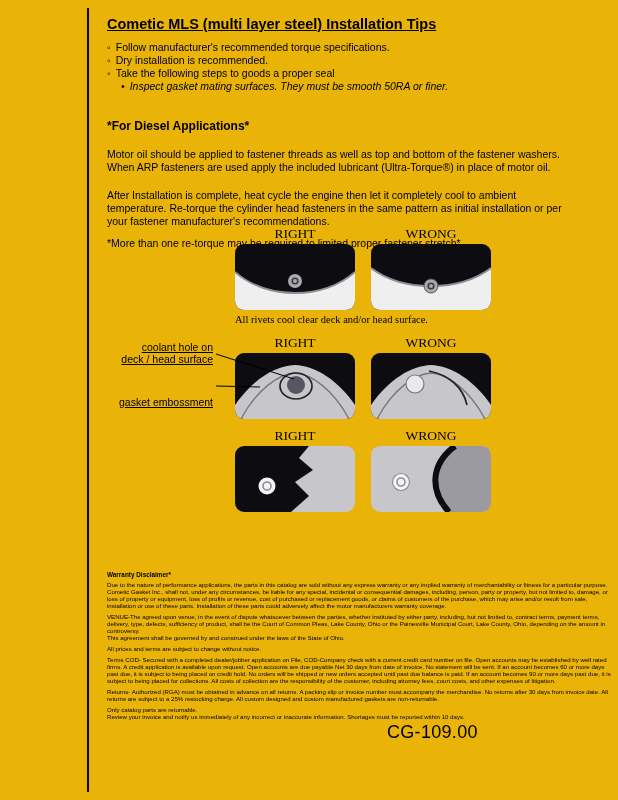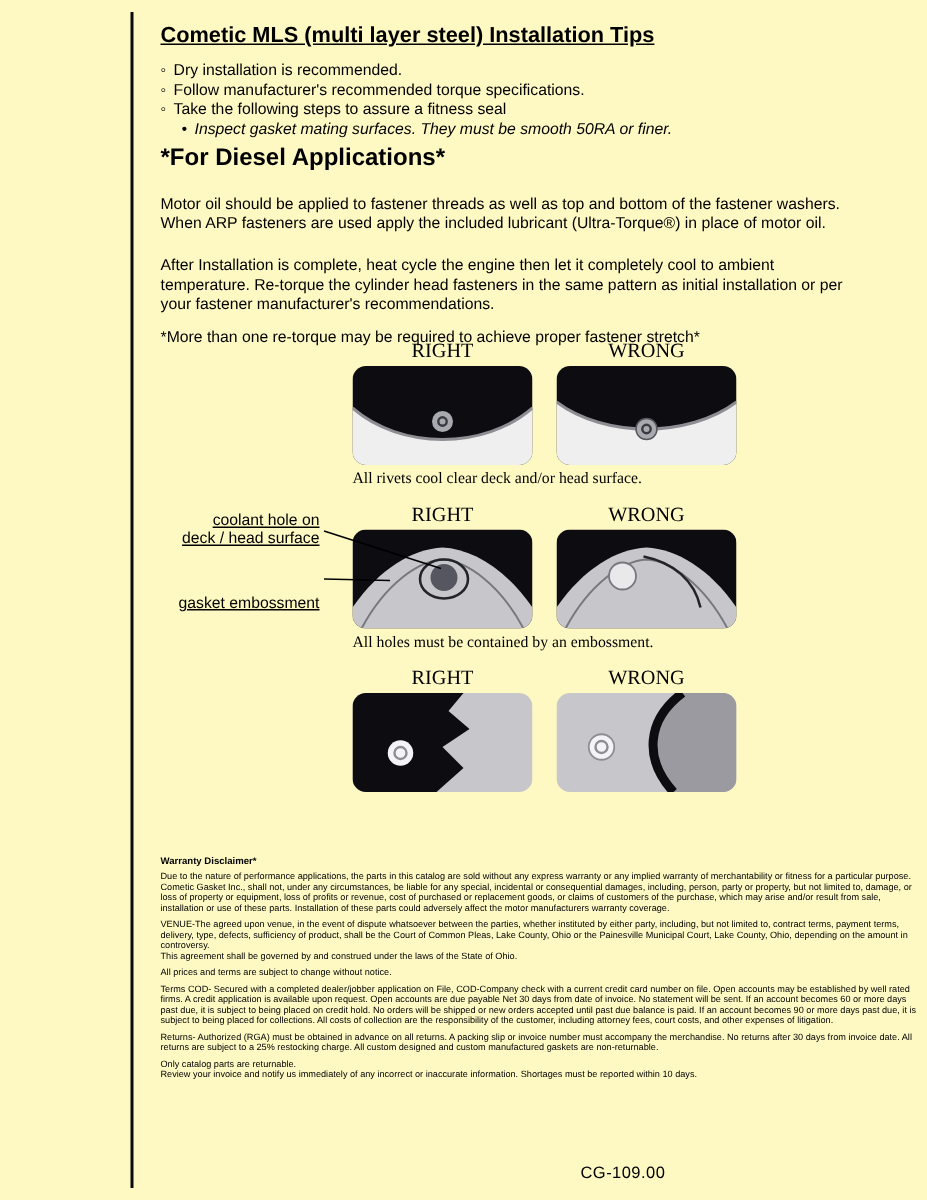--- a/index.html
+++ b/index.html
@@ -1,28 +1,28 @@
 <!DOCTYPE html>
 <html><head>
 <meta charset="utf-8">
 <style>
   * { margin:0; padding:0; box-sizing:border-box; }
   html,body { background:#ffffff; }
   body { font-family:"Liberation Sans", sans-serif; color:#000; }
-  .page { position:relative; width:618px; height:800px; background:#fef9c3; overflow:hidden; }
+  .page { position:relative; width:618px; height:800px; background:#eab308; overflow:hidden; }
   .left-rule { position:absolute; left:87px; top:8px; width:2px; height:784px; background:#0a0a0a; }
 
   .content { position:absolute; left:107px; top:16px; width:502px; }
   .title { font-size:14.5px; font-weight:bold; text-decoration:underline; margin-bottom:9px; }
   .tips { list-style:none; }
   .tip { font-size:10.5px; line-height:13px; }
   .tip::before { content:"◦"; margin-right:5px; }
   .tip.sub { margin-left:14px;font-style:italic; }
   .tip.sub::before { content:"•"; margin-right:5px; }
-  .diesel-heading { font-size:16px; font-weight:bold; margin-top:4px; margin-bottom:8px; }
+  .diesel-heading { font-size:12px; font-weight:bold; margin-top:26px; margin-bottom:8px; }
   .para { font-size:10.5px; line-height:13px; width:470px; margin-bottom:9px;margin-top:15px; }
   .note { margin-top:3px; }
 
   .diagrams { position:absolute; left:235px; top:226px; width:256px; }
   .diag-row { margin-bottom:9px;font-family:Liberation Serif, serif; }
   .col-labels { display:flex; }
   .col-labels span { width:120px; text-align:center; font-size:13.5px; }
   .col-labels span + span { margin-left:16px; }
   .images { display:flex; margin-top:2px; }
   .diag { width:120px; height:66px; border-radius:9px; display:block; }
@@ -32,42 +32,42 @@
 
   .callout { position:absolute; left:113px; width:100px; text-align:right; font-size:10.5px; line-height:12px;text-decoration:underline; }
   .callout-1 { top:341px; }
   .callout-2 { top:374px;margin-top:22px; }
   .leader-lines { position:absolute; left:214px; top:346px; width:86px; height:46px; }
 
   .disclaimer { position:absolute; left:107px; top:571px; width:506px; }
   .disc-heading { font-size:6.4px; font-weight:bold; margin-bottom:3px; }
   .disclaimer p { font-size:6.1px; line-height:7px; margin-bottom:4px; white-space:pre-line; }
 
-  .footer-code { position:absolute; left:387px; top:776px; font-size:11px; letter-spacing:0.3px; }
+  .footer-code { position:absolute; left:387px; top:722px; font-size:18px; letter-spacing:0.3px; }
 </style>
 </head>
 <body>
 
 <div class="page">
   <div class="left-rule"></div>
 
   <div class="content">
     <h1 class="title">Cometic MLS (multi layer steel) Installation Tips</h1>
 
     <ul class="tips">
+      <li class="tip">Follow manufacturer's recommended torque specifications.</li>
       <li class="tip">Dry installation is recommended.</li>
-      <li class="tip">Follow manufacturer's recommended torque specifications.</li>
-      <li class="tip">Take the following steps to assure a fitness seal</li>
+      <li class="tip">Take the following steps to goods a proper seal</li>
       <li class="tip sub">Inspect gasket mating surfaces.  They must be smooth 50RA or finer.</li>
     </ul>
 
     <h2 class="diesel-heading">*For Diesel Applications*</h2>
     <p class="para">Motor oil should be applied to fastener threads as well as top and bottom of the fastener washers. When ARP fasteners are used apply the included lubricant (Ultra-Torque®) in place of motor oil.</p>
     <p class="para">After Installation is complete, heat cycle the engine then let it completely cool to ambient temperature. Re-torque the cylinder head fasteners in the same pattern as initial installation or per your fastener manufacturer's recommendations.</p>
-    <p class="para note">*More than one re-torque may be required to achieve proper fastener stretch*</p>
+    <p class="para note">*More than one re-torque may be required to limited proper fastener stretch*</p>
   </div>
 
   <div class="diagrams">
 
     <div class="diag-row">
       <div class="col-labels">
         <span>RIGHT</span>
         <span>WRONG</span>
       </div>
       <div class="images">
@@ -103,21 +103,20 @@
           <ellipse cx="61" cy="33" rx="16" ry="13" fill="none" stroke="#23232a" stroke-width="1.7"></ellipse>
         </svg>
         <svg class="diag" viewBox="0 0 120 66">
           <rect width="120" height="66" fill="#0c0c11"></rect>
           <path d="M0,66 L0,52 C18,26 40,13 60,12 C80,13 102,26 120,52 L120,66 Z" fill="#c7c7cb"></path>
           <path d="M6,66 C22,36 44,21 60,20 C76,21 98,36 114,66" fill="none" stroke="#77777e" stroke-width="1.3"></path>
           <circle cx="44" cy="31" r="9" fill="#e9e9ec" stroke="#77777e" stroke-width="1.2"></circle>
           <path d="M58,18 C78,22 92,34 96,52" fill="none" stroke="#23232a" stroke-width="1.7"></path>
         </svg>
       </div>
-      <div class="caption">All holes must be contained by an embossment.</div>
     </div>
 
     <div class="diag-row">
       <div class="col-labels">
         <span>RIGHT</span>
         <span>WRONG</span>
       </div>
       <div class="images">
         <svg class="diag" viewBox="0 0 120 66">
           <rect width="120" height="66" fill="#c7c7cb"></rect>

